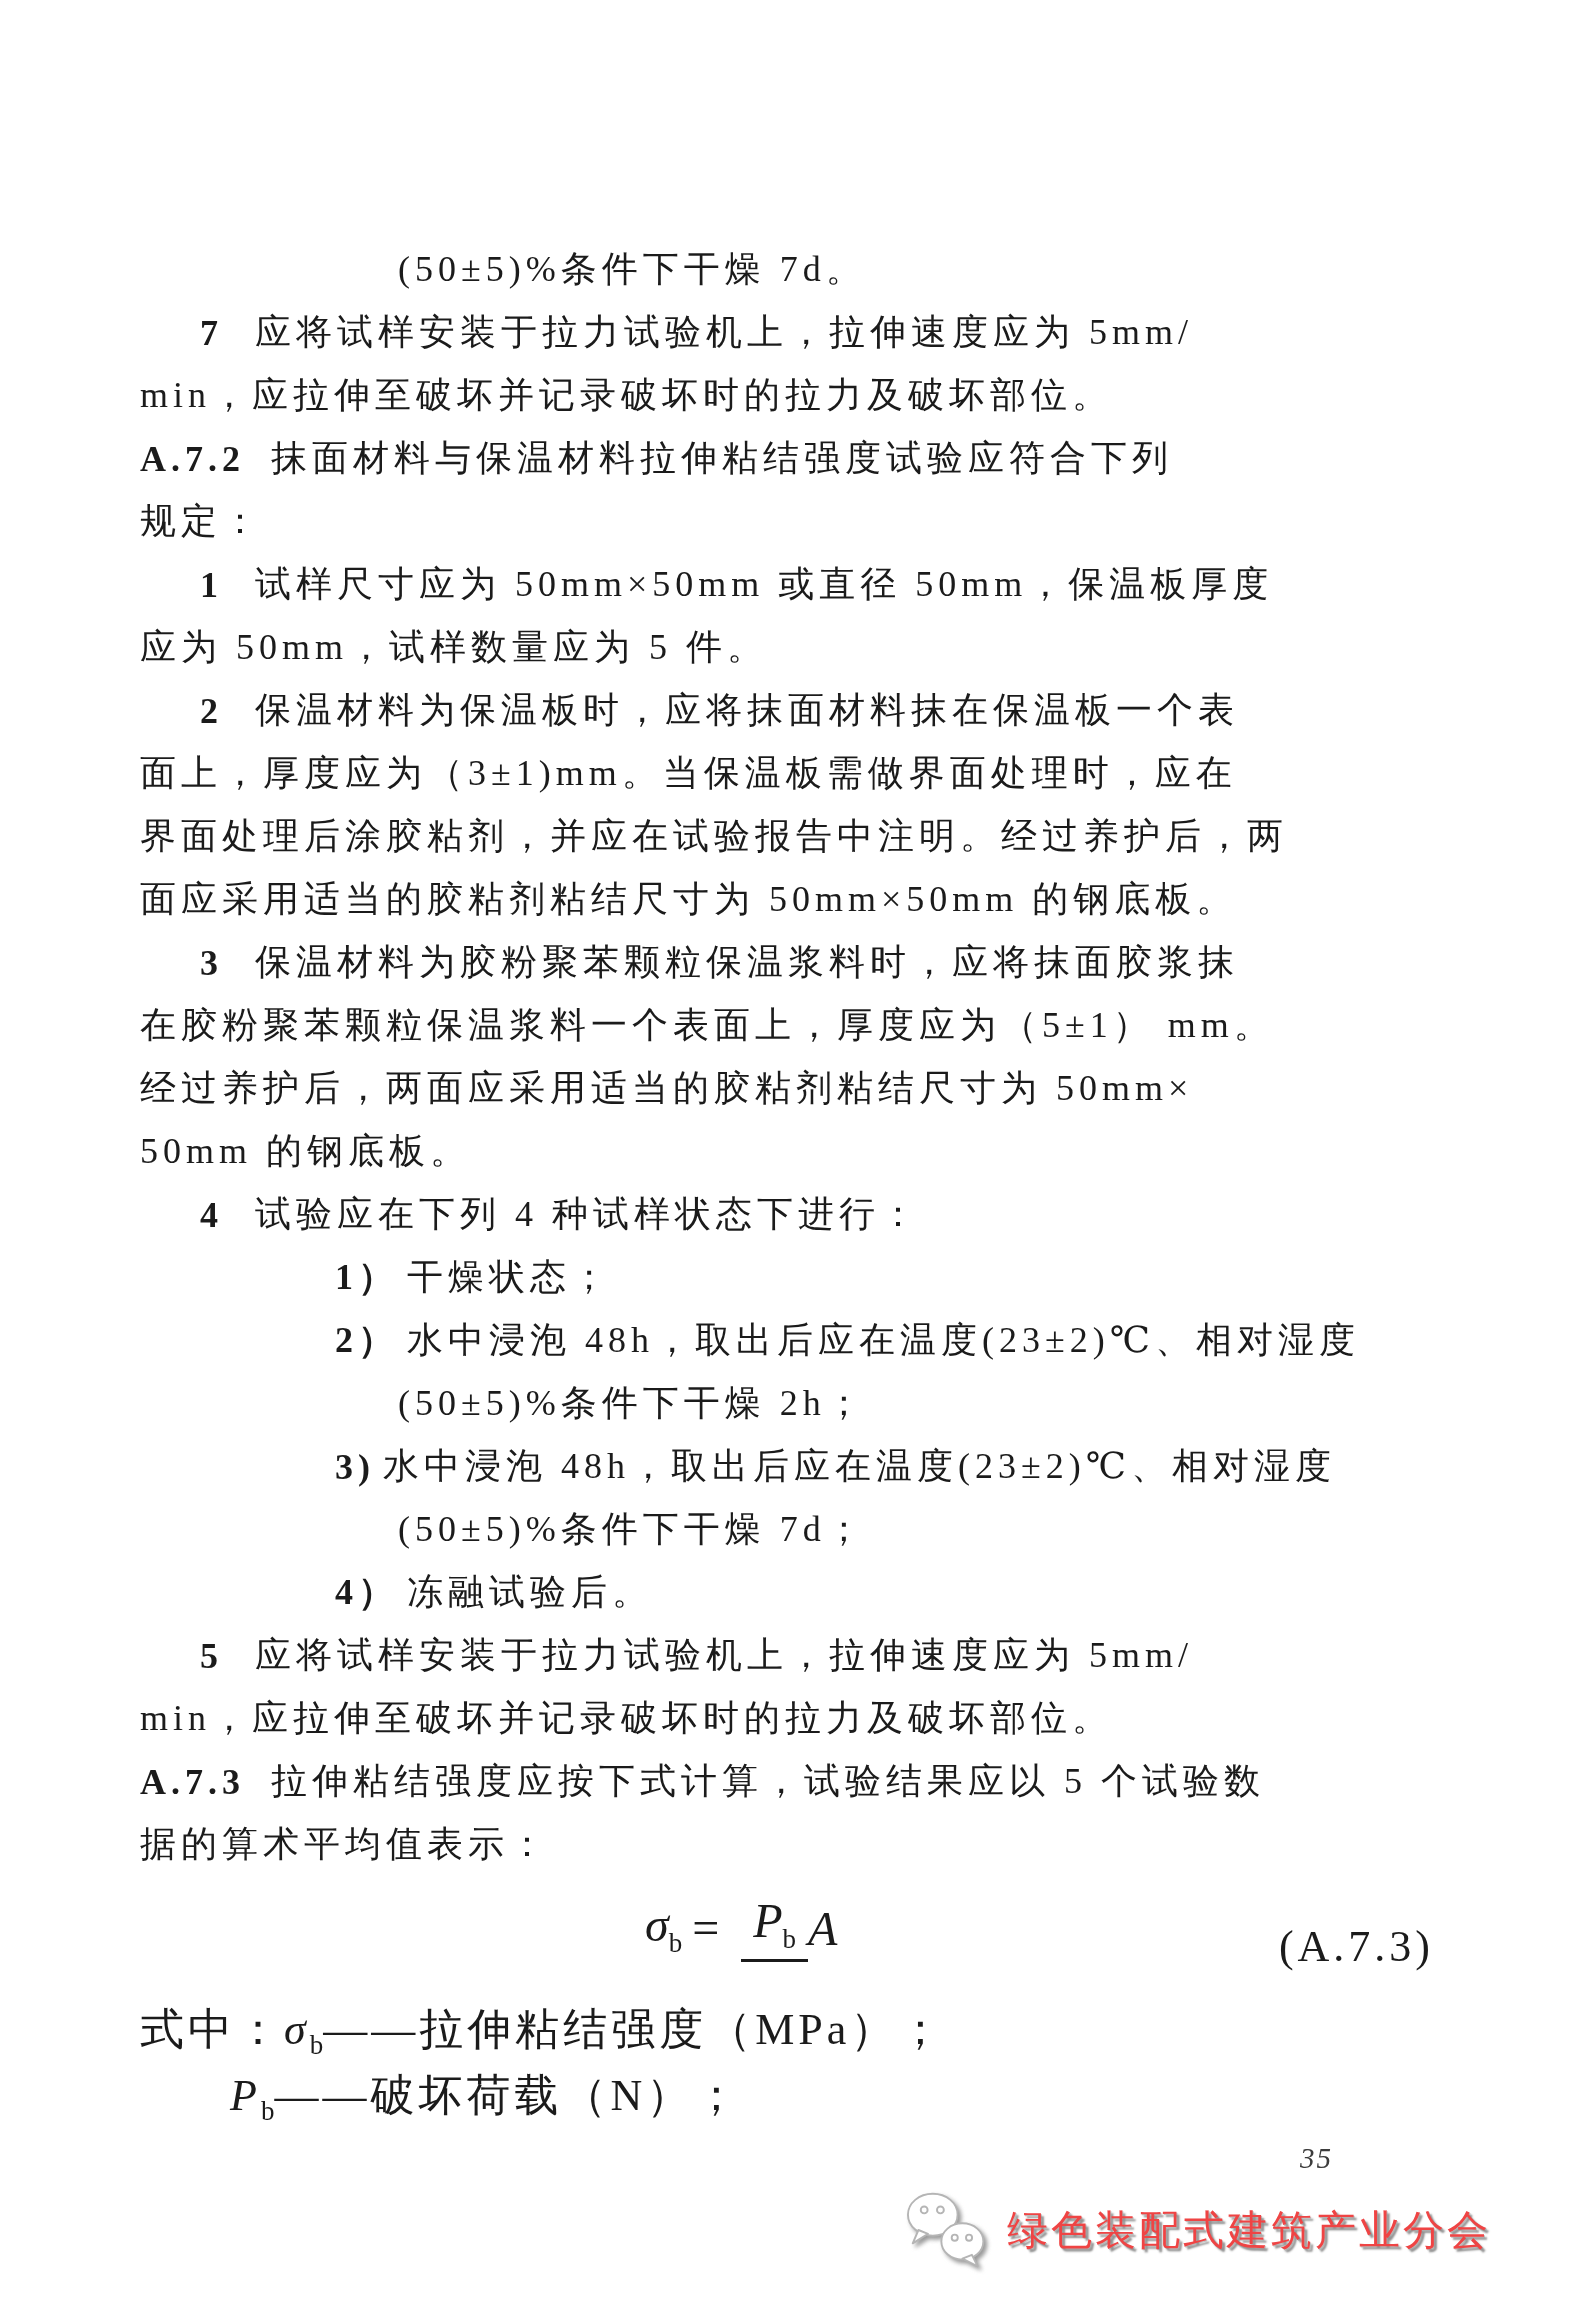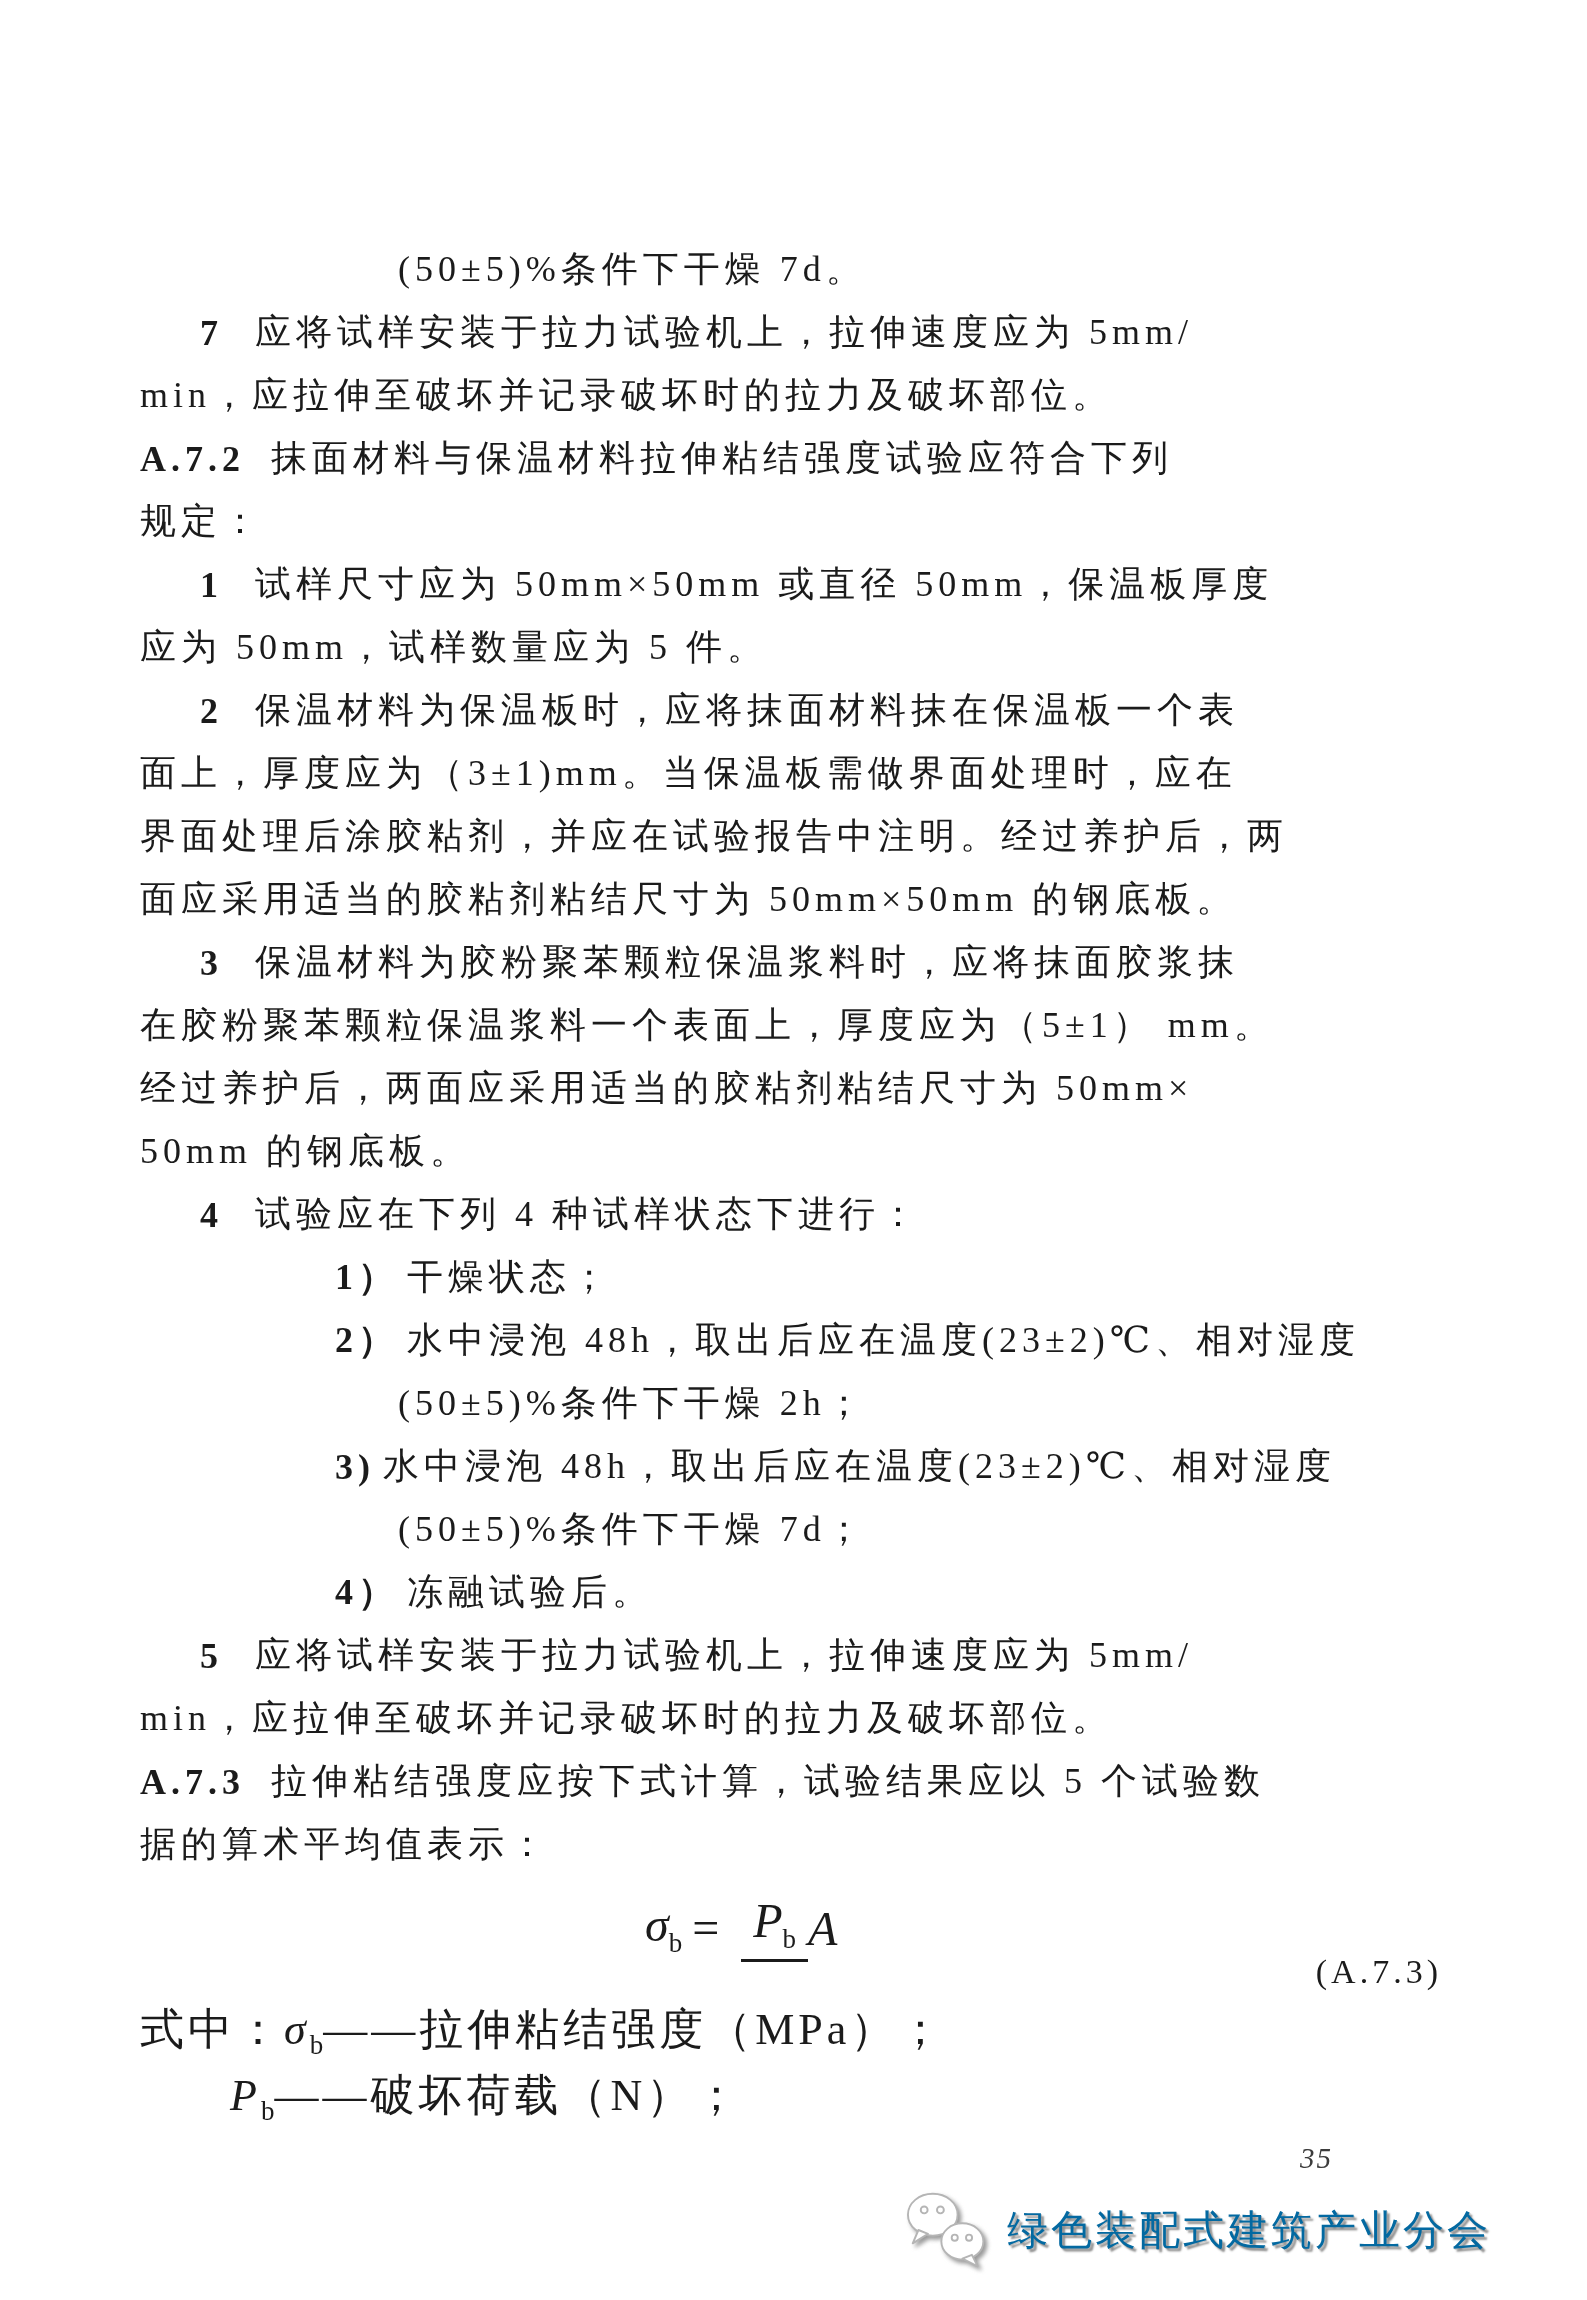--- a/index.html
+++ b/index.html
@@ -73,25 +73,24 @@
     text-align: center;
     justify-content: center;
   }
   .frac-num {
     border-bottom: 3px solid #1b1b1b;
     padding: 0 12px 4px 12px;
   }
   .frac-den { padding-top: 2px; }
   .formula-label {
     position: absolute;
-    right: 28px;
+    right: 36px;
     top: 28px;
-    font-size: 34px;
+    font-size: 44px;
     letter-spacing: 4px;
-    margin-top: 32px;
   }
   
   .where {
     position: absolute;
     left: 140px;
     width: 1330px;
     font-size: 44px;
     letter-spacing: 4px;
     white-space: nowrap;
   }
@@ -119,21 +118,21 @@
   }
   .footer .wechat-icon {
     width: 96px;
     height: 84px;
     filter: drop-shadow(3px 3px 2px rgba(110,110,110,0.7));
   }
   .footer .brand {
     font-family: "Liberation Sans", "DejaVu Sans", sans-serif;
     font-size: 41px;
     letter-spacing: 3px;
-    color: #0369a1;
+    color: #ef4444;
     text-shadow: 3px 3px 2px #8f8f8f, 1px 1px 0 #c9c9c9;
     white-space: nowrap;
   }
 </style>
 </head>
 <body>
 
 <div class="page">
 
   <main class="body-text">

